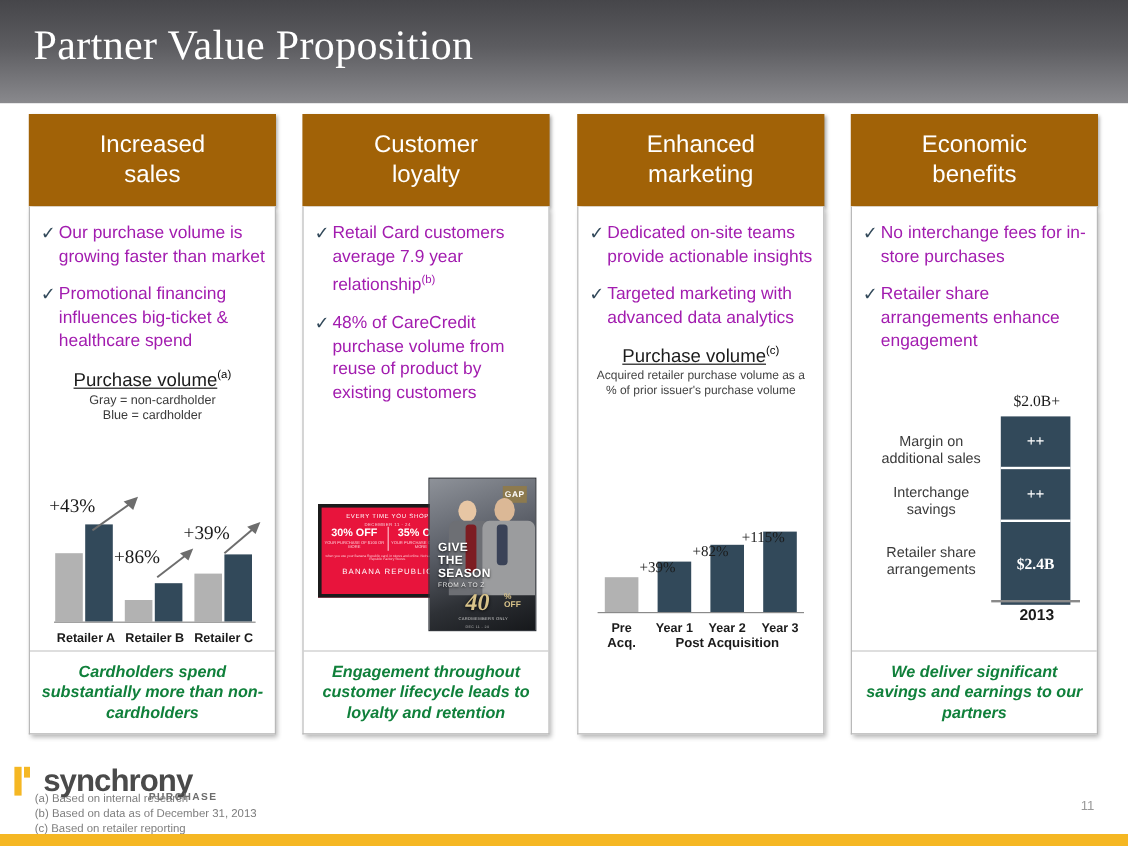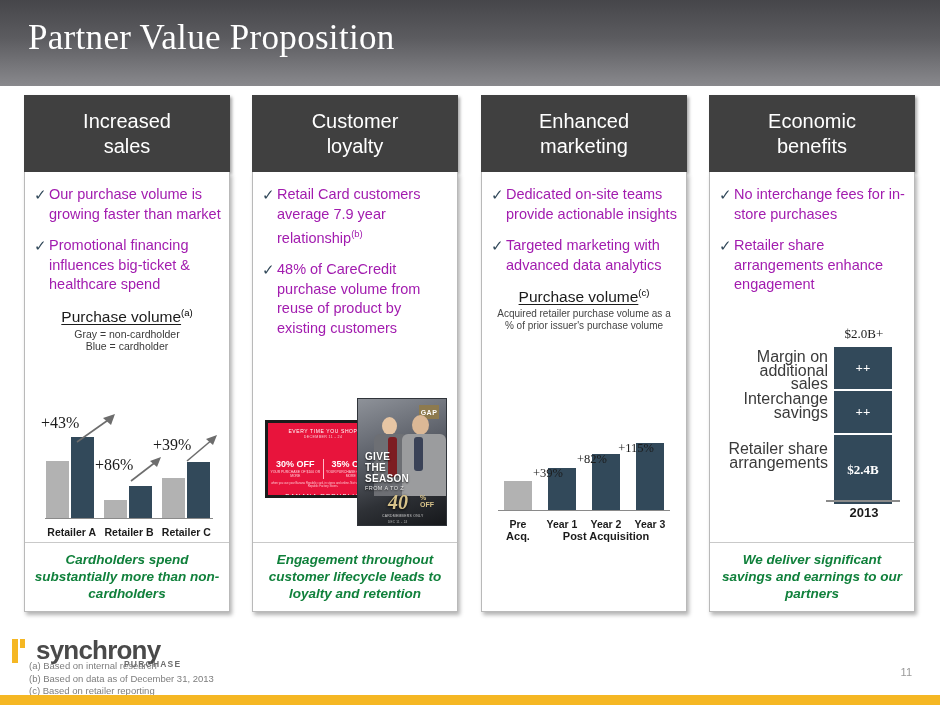--- a/index.html
+++ b/index.html
@@ -28,21 +28,21 @@
   
   .cols{position:absolute;left:0;top:95px;width:940px;height:530px;}
   .col{position:absolute;top:0;width:206px;}
   .col.c1{left:24px;}
   .col.c2{left:252px;}
   .col.c3{left:481px;}
   .col.c4{left:709px;}
 
   .col-head{
     height:77px;
-    background:#404040;
+    background:#a16207;
     color:#ffffff;
     font-size:20px;line-height:25px;
     display:flex;align-items:center;justify-content:center;
     text-align:center;
     box-shadow:2px 2px 3px rgba(0,0,0,.35);
     box-sizing:border-box;
     padding:12px 6px;
   }
   .col-body{
     position:relative;
@@ -110,21 +110,21 @@
     position:absolute;left:0;top:22px;width:116px;height:78px;
     background:#e8143c;border:3px solid #1b1b1b;box-sizing:border-box;
     overflow:hidden;
   }
   .coupon .cp-top{
     color:#ffffff;font-size:5px;text-align:center;margin-top:5px;letter-spacing:.6px;
   }
   .coupon .cp-top2{
     color:#f7c9d3;font-size:3.6px;text-align:center;margin-top:1px;letter-spacing:.4px;
   }
-  .coupon .cp-offers{display:flex;margin-top:20px;}
+  .coupon .cp-offers{display:flex;margin-top:0;}
   .coupon .cp-off{flex:1;text-align:center;border-right:1px solid #ffb9c6;}
   .coupon .cp-off:last-child{border-right:none;}
   .coupon .cp-big{color:#ffffff;font-size:9px;font-weight:bold;}
   .coupon .cp-small{color:#ffd2db;font-size:3.4px;line-height:4.4px;margin-top:1px;}
   .coupon .cp-fine{color:#ffc3ce;font-size:2.8px;text-align:center;margin-top:3px;line-height:3.6px;}
   .coupon .cp-brand{
     color:#ffffff;font-size:6.5px;text-align:center;margin-top:4px;letter-spacing:1px;
   }
   .gapad{
     position:absolute;left:92px;top:0;width:90px;height:128px;
@@ -192,22 +192,22 @@
   .stack-total{
     position:absolute;left:108px;top:2px;width:80px;text-align:center;
     font-family:"Liberation Serif", serif;font-size:13px;color:#1b1b1b;
   }
   .stack-base{position:absolute;left:110px;top:176px;width:74px;height:2px;background:#8a8a8a;}
   .stack-year{
     position:absolute;left:108px;top:181px;width:80px;text-align:center;
     font-size:13px;font-weight:bold;color:#1b1b1b;
   }
   .stack-lbl{
-    position:absolute;right:80px;width:104px;text-align:right;
-    font-size:16px;line-height:13.5px;color:#3a3a3a;
+    position:absolute;right:80px;width:104px;text-align:center;
+    font-size:12px;line-height:13.5px;color:#3a3a3a;margin-top:12px;
   }
 
   
   .caption{
     position:absolute;left:0;bottom:0;width:100%;
     border-top:1px solid #c9c9c9;
     box-sizing:border-box;
     padding:8px 6px 9px;
     text-align:center;
     color:#10803b;

